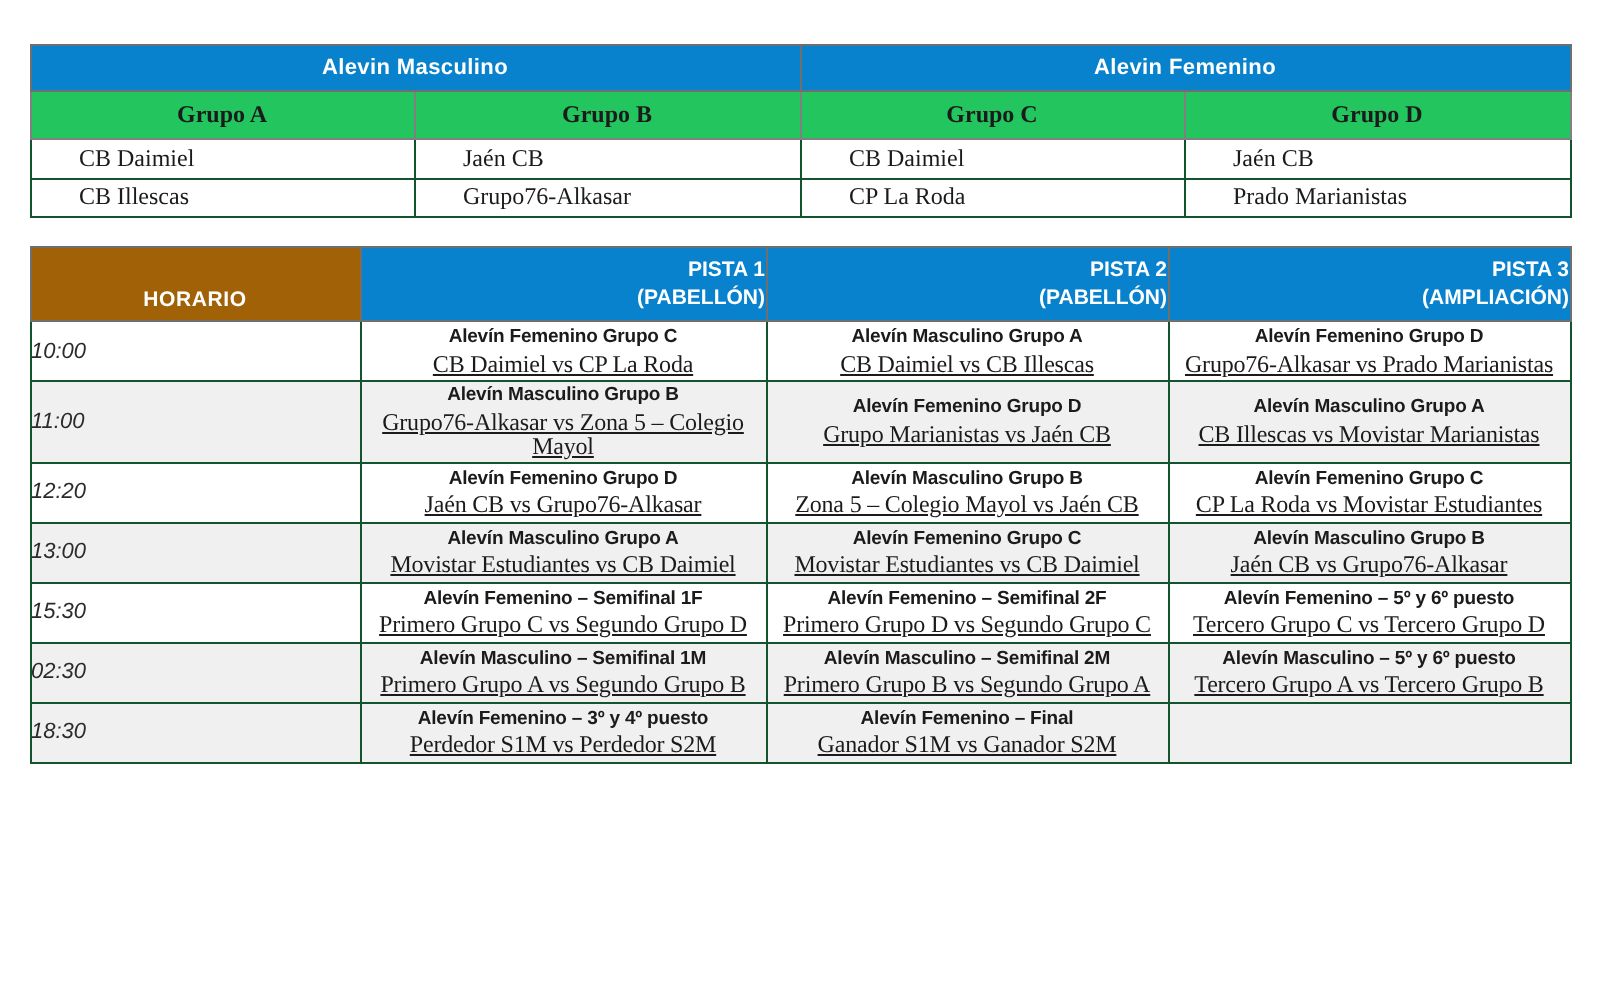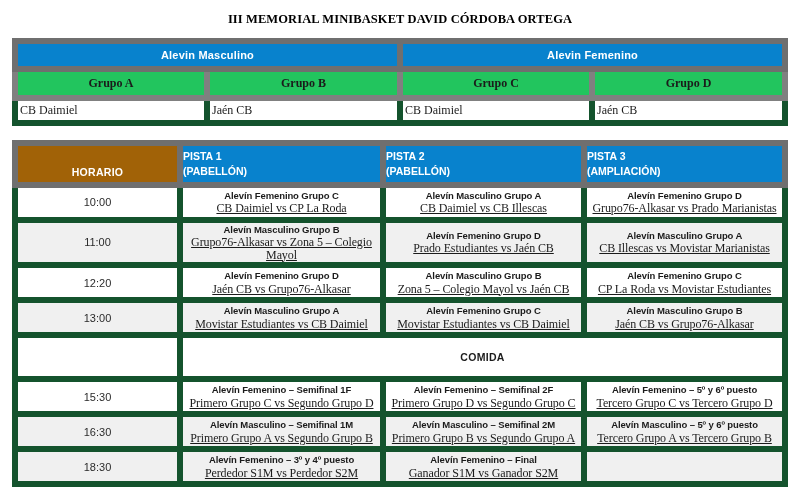--- a/index.html
+++ b/index.html
@@ -44,21 +44,21 @@
   }
 
   
   table {
     border-collapse: collapse;
     table-layout: fixed;
     width: 770px;
     margin: 0 auto;
   }
   td, th {
-    border: 6px solid #14532d;
+    border: 1px solid #14532d;
     padding: 0;
     vertical-align: middle;
   }
 
   
   .groups-wrap {
     margin-top: 11px;
   }
   .g-cat {
     background: #0882cd;
@@ -79,21 +79,21 @@
     text-align: center;
     height: 23px;
     border-color: #808080;
   }
   .g-team {
     background: #ffffff;
     font-family: "Liberation Serif", serif;
     font-size: 12px;
     color: #1b1b1b;
     height: 18.5px;
-    padding-left: 2px;
+    padding-left: 24px;
     text-align: left;
     white-space: nowrap;
     overflow: hidden;
   }
 
   
   .sched-wrap {
     margin-top: 14px;
   }
   .s-head-time {
@@ -106,38 +106,39 @@
     letter-spacing: 0.3px;
     vertical-align: bottom;
     padding-bottom: 4px;
     border-color: #6f6f6f;
   }
   .s-head-court {
     background: #0882cd;
     color: #ffffff;
     font-size: 10.5px;
     font-weight: bold;
-    text-align: left;
+    text-align: right;
     height: 32px;
     line-height: 14.5px;
     border-color: #6f6f6f;
   }
   .s-head-court .court-line2 {
     display: block;
   }
 
   tr.alt td { background: #f0f0f0; }
   tr.plain td { background: #ffffff; }
 
   .s-time {
     font-family: "Liberation Sans", sans-serif;
     font-size: 11px;
     color: #2b2b2b;
-    text-align: center;
+    text-align: left;
     height: 27px;
+    font-style: italic;
   }
   .s-match {
     text-align: center;
     height: 27px;
     padding: 1px 2px;
     line-height: 12.5px;
   }
   .s-match .m-cat {
     display: block;
     font-family: "Liberation Sans", sans-serif;
@@ -166,21 +167,20 @@
     height: 38px;
   }
   .row-comida td { background: #ffffff; height: 38px; }
 </style>
 </head>
 <body>
 
 <div class="page">
 
   <div class="titles">
-    <div class="title-main">III MEMORIAL MINIBASKET DAVID CÓRDOBA ORTEGA</div>
   </div>
 
   <div class="groups-wrap">
     <table>
       <colgroup>
         <col style="width:192px">
           <col style="width:193px">
         <col style="width:192px">
           <col style="width:193px">
       </colgroup>
@@ -194,20 +194,26 @@
           <td class="g-grp">Grupo B</td>
           <td class="g-grp">Grupo C</td>
           <td class="g-grp">Grupo D</td>
         </tr>
         <tr>
           <td class="g-team">CB Daimiel</td>
           <td class="g-team">Jaén CB</td>
           <td class="g-team">CB Daimiel</td>
           <td class="g-team">Jaén CB</td>
         </tr>
+        <tr>
+          <td class="g-team">CB Illescas</td>
+          <td class="g-team">Grupo76-Alkasar</td>
+          <td class="g-team">CP La Roda</td>
+          <td class="g-team">Prado Marianistas</td>
+        </tr>
       </tbody>
     </table>
   </div>
 
   <div class="sched-wrap">
     <table>
       <colgroup>
         <col style="width:165px">
           <col style="width:203px">
         <col style="width:201px">
@@ -247,21 +253,21 @@
         </tr>
 
         <tr class="alt">
           <td class="s-time">11:00</td>
           <td class="s-match">
             <span class="m-cat">Alevín Masculino Grupo B</span>
             <span class="m-teams">Grupo76-Alkasar vs Zona 5 – Colegio Mayol</span>
           </td>
           <td class="s-match">
             <span class="m-cat">Alevín Femenino Grupo D</span>
-            <span class="m-teams">Prado Estudiantes vs Jaén CB</span>
+            <span class="m-teams">Grupo Marianistas vs Jaén CB</span>
           </td>
           <td class="s-match">
             <span class="m-cat">Alevín Masculino Grupo A</span>
             <span class="m-teams">CB Illescas vs Movistar Marianistas</span>
           </td>
         </tr>
 
         <tr class="plain">
           <td class="s-time">12:20</td>
           <td class="s-match">
@@ -287,43 +293,39 @@
           <td class="s-match">
             <span class="m-cat">Alevín Femenino Grupo C</span>
             <span class="m-teams">Movistar Estudiantes vs CB Daimiel</span>
           </td>
           <td class="s-match">
             <span class="m-cat">Alevín Masculino Grupo B</span>
             <span class="m-teams">Jaén CB vs Grupo76-Alkasar</span>
           </td>
         </tr>
 
-        <tr class="row-comida">
-          <td class="s-time"></td>
-          <td class="s-banner" colspan="3">COMIDA</td>
-        </tr>
 
         <tr class="plain">
           <td class="s-time">15:30</td>
           <td class="s-match">
             <span class="m-cat">Alevín Femenino – Semifinal 1F</span>
             <span class="m-teams">Primero Grupo C vs Segundo Grupo D</span>
           </td>
           <td class="s-match">
             <span class="m-cat">Alevín Femenino – Semifinal 2F</span>
             <span class="m-teams">Primero Grupo D vs Segundo Grupo C</span>
           </td>
           <td class="s-match">
             <span class="m-cat">Alevín Femenino – 5º y 6º puesto</span>
             <span class="m-teams">Tercero Grupo C vs Tercero Grupo D</span>
           </td>
         </tr>
 
         <tr class="alt">
-          <td class="s-time">16:30</td>
+          <td class="s-time">02:30</td>
           <td class="s-match">
             <span class="m-cat">Alevín Masculino – Semifinal 1M</span>
             <span class="m-teams">Primero Grupo A vs Segundo Grupo B</span>
           </td>
           <td class="s-match">
             <span class="m-cat">Alevín Masculino – Semifinal 2M</span>
             <span class="m-teams">Primero Grupo B vs Segundo Grupo A</span>
           </td>
           <td class="s-match">
             <span class="m-cat">Alevín Masculino – 5º y 6º puesto</span>

